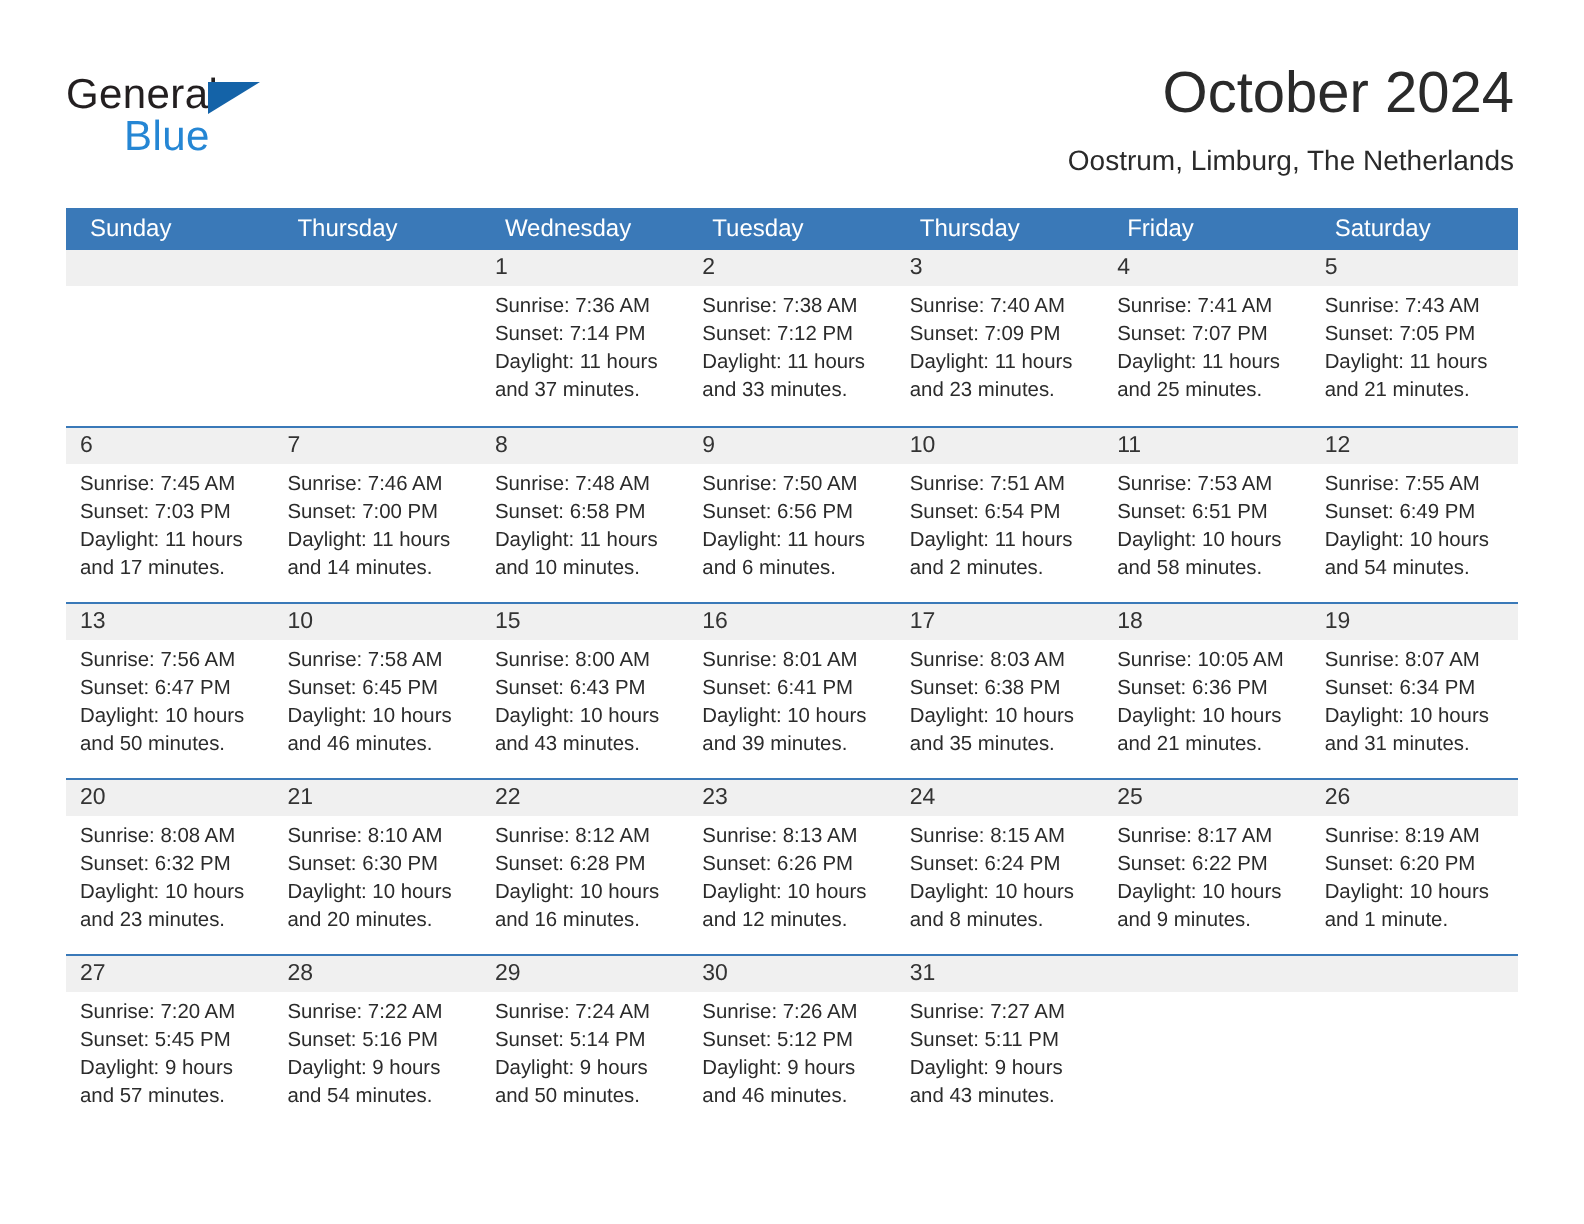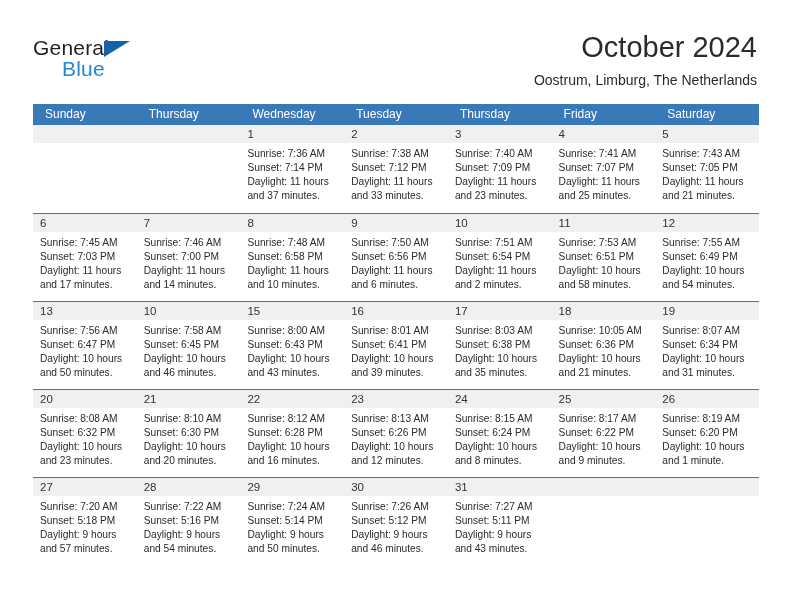--- a/index.html
+++ b/index.html
@@ -486,21 +486,21 @@
             </div>
           </div>
         </div>
         <div class="week-row">
           <div class="day-cell">
             <div class="day-num-band">
               <span class="day-num">27</span>
             </div>
             <div class="day-info">
               <div>Sunrise: 7:20 AM</div>
-              <div>Sunset: 5:18 PM</div>
+              <div>Sunset: 5:45 PM</div>
               <div>Daylight: 9 hours</div>
               <div>and 57 minutes.</div>
             </div>
           </div>
           <div class="day-cell">
             <div class="day-num-band">
               <span class="day-num">28</span>
             </div>
             <div class="day-info">
               <div>Sunrise: 7:22 AM</div>

